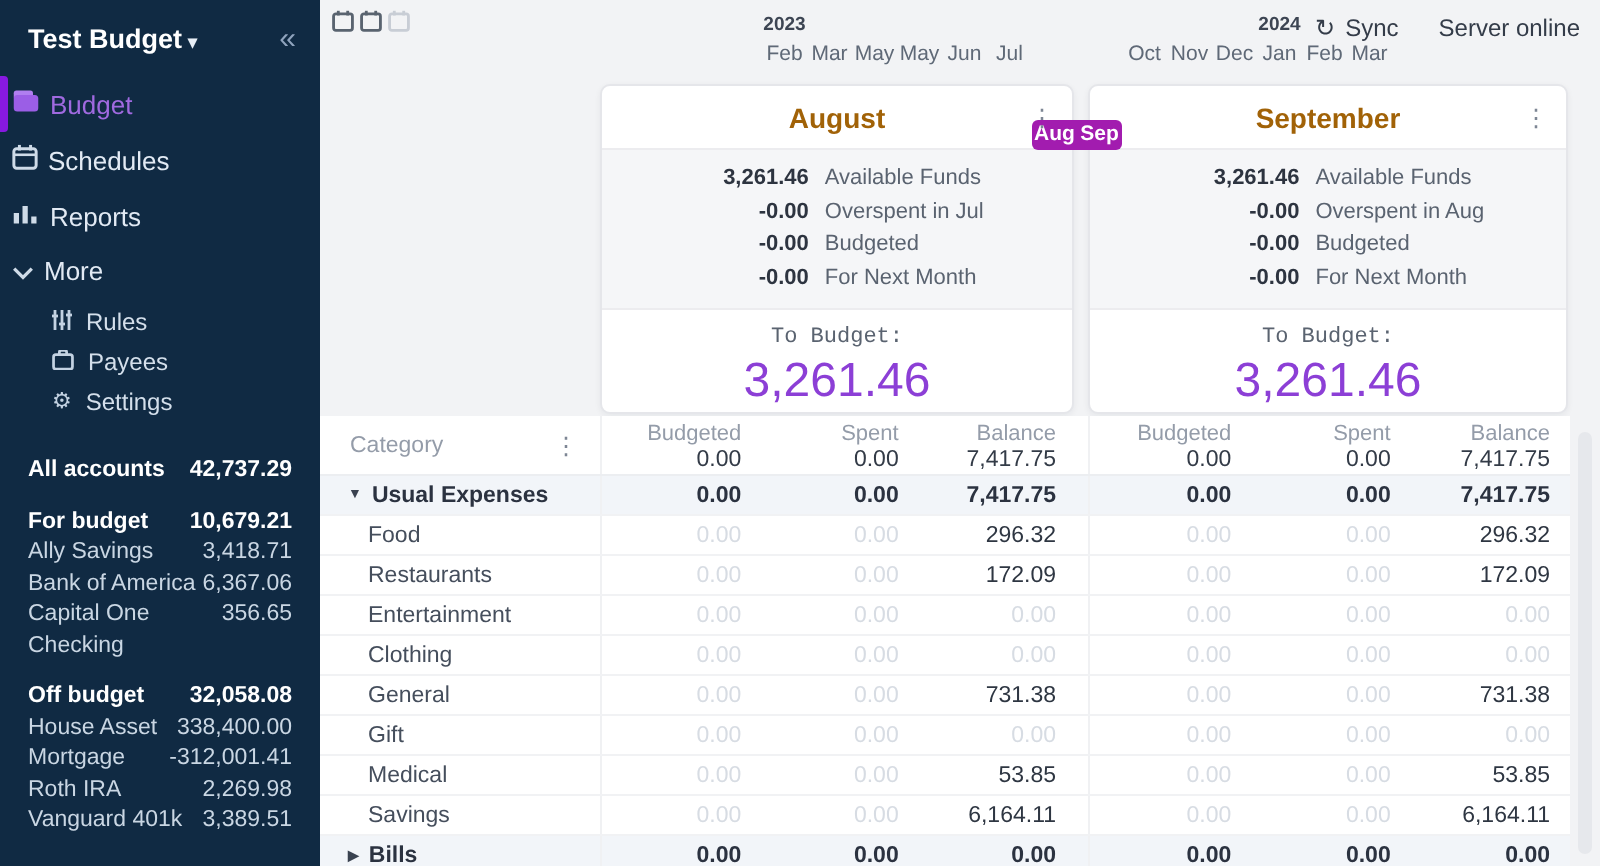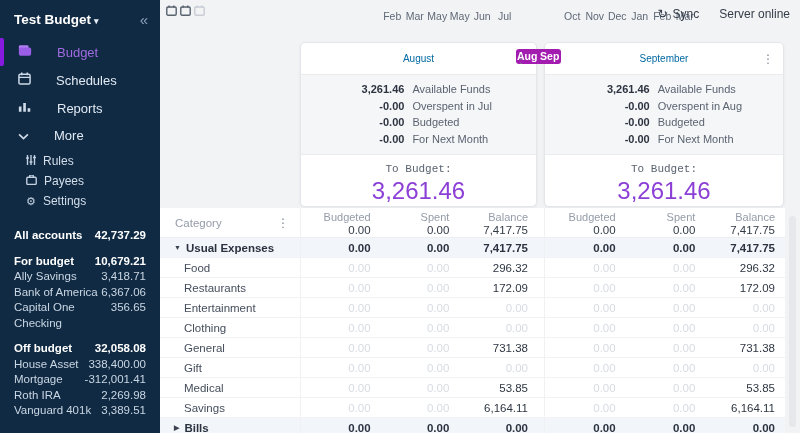--- a/index.html
+++ b/index.html
@@ -10,21 +10,21 @@
   
   .sidebar { width:160px; flex-shrink:0; background:#102a43; color:#dce7f2;
              display:flex; flex-direction:column; position:relative; }
   .sb-header { display:flex; justify-content:space-between; align-items:center;
                padding:11px 12px 8px 14px; }
   .sb-title { font-size:13.5px; font-weight:bold; color:#ffffff; cursor:pointer; }
   .sb-title .caret { font-size:9px; color:#e7eef6; margin-left:3px; }
   .collapse { color:#8fa3bd; font-size:15px; cursor:pointer; }
 
   .nav { margin-top:2px; }
-  .nav-item { display:flex; align-items:center; gap:25px; padding:6px 18px;
+  .nav-item { display:flex; align-items:center; gap:5px; padding:6px 6px;
               font-size:13px; color:#e2eaf4; position:relative; cursor:pointer; }
   .nav-item svg { flex-shrink:0; }
   .nav-item.active { color:#a06ae0; }
   .nav-item.active::before { content:""; position:absolute; left:0; top:0; bottom:0;
               width:4px; background:#8719e0; border-radius:0 2px 2px 0; }
   .sub-items { padding:2px 0 4px 0; }
   .sub-item { display:flex; align-items:center; gap:7px; padding:3px 14px 3px 26px;
               font-size:12px; color:#d4dfeb; cursor:pointer; }
   .gear-glyph { font-size:11px; line-height:10px; color:#c3d2e2; }
 
@@ -58,21 +58,21 @@
   .server-btn { cursor:pointer; }
 
   
   .cards-row { display:flex; padding-left:140px; height:166px; flex-shrink:0; }
   .month-card { background:#ffffff; border:1px solid #e5e6ea; border-radius:5px;
                 height:165px; box-shadow:0 1px 3px rgba(20,30,50,.06); overflow:hidden; }
   .month-card.m0 { width:237px; }
   .month-card.m1 { width:240px; margin-left:7px; }
   .card-head { height:31px; display:flex; align-items:center; justify-content:center;
                position:relative; }
-  .card-title { font-size:10px; font-weight:normal; color:#0369a1; }
+  .card-title { font-size:14px; font-weight:bold; color:#a16207; }
   .dots { color:#7d8694; font-size:12px; cursor:pointer; line-height:12px; }
   .card-head .dots { position:absolute; right:9px; top:10px; }
   .card-summary { background:#f5f6f8; border-top:1px solid #ececef;
                   border-bottom:1px solid #ececef; padding:6px 0 7px; }
   .sum-row { display:flex; font-size:11px; line-height:16.5px; }
   .sum-val { width:44%; text-align:right; color:#2d3440; font-weight:bold; }
   .sum-label { margin-left:8px; color:#5a6370; }
   .card-tobudget { text-align:center; padding-top:8px; cursor:pointer; }
   .tb-label { font-size:11px; color:#5a6370;font-family:Liberation Mono, monospace; }
   .tb-value { font-size:24px; color:#8c3fd6; margin-top:2px; }
@@ -251,20 +251,24 @@
             <line x1="10" y1="0.5" x2="10" y2="3.5" stroke="#59636f" stroke-width="1.8"></line>
           </svg>
         <svg width="11" height="11" viewBox="0 0 14 14">
             <rect x="1" y="2.5" width="12" height="10.5" rx="1.5" fill="none" stroke="#c8cdd5" stroke-width="1.8"></rect>
             <line x1="4" y1="0.5" x2="4" y2="3.5" stroke="#c8cdd5" stroke-width="1.8"></line>
             <line x1="10" y1="0.5" x2="10" y2="3.5" stroke="#c8cdd5" stroke-width="1.8"></line>
           </svg>
       </div>
 
       <div class="month-strip">
+        <div class="ms-years" id="ms-years">
+            <span class="ms-year" style="left: 11.25px;">2023</span>
+            <span class="ms-year" style="left: 258.75px;">2024</span>
+          </div>
         <div class="ms-months" id="ms-months">
             <div class="ms-cell">Feb</div>
             <div class="ms-cell">Mar</div>
             <div class="ms-cell">May</div>
             <div class="ms-cell">May</div>
             <div class="ms-cell">Jun</div>
             <div class="ms-cell">Jul</div>
             <div class="ms-cell sel sel-first">Aug</div>
             <div class="ms-cell sel sel-last">Sep</div>
             <div class="ms-cell">Oct</div>

